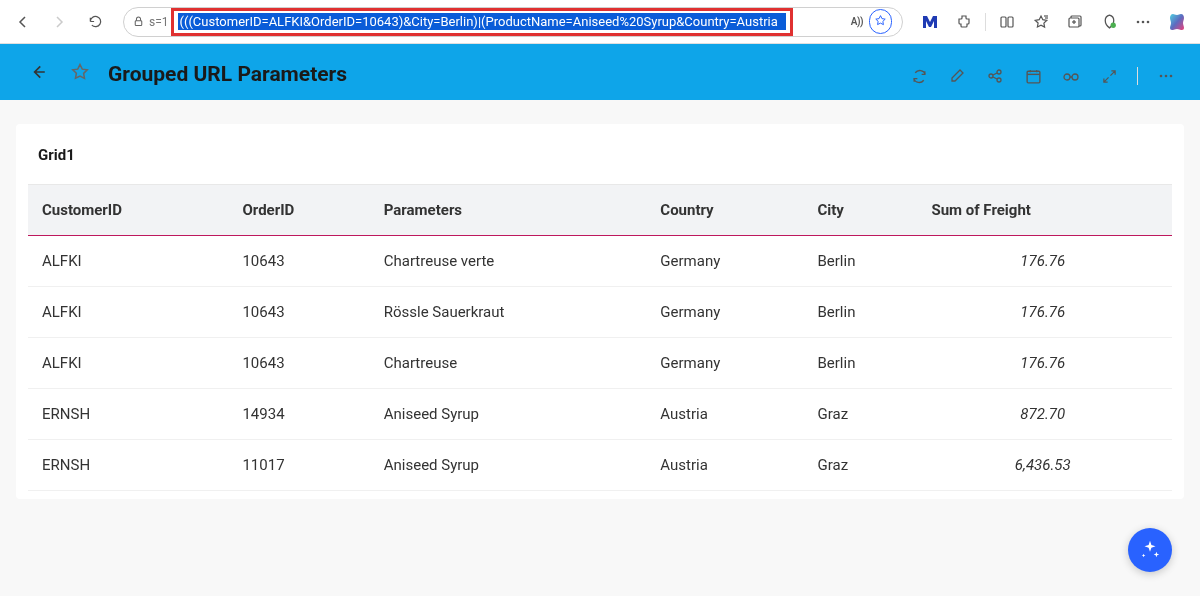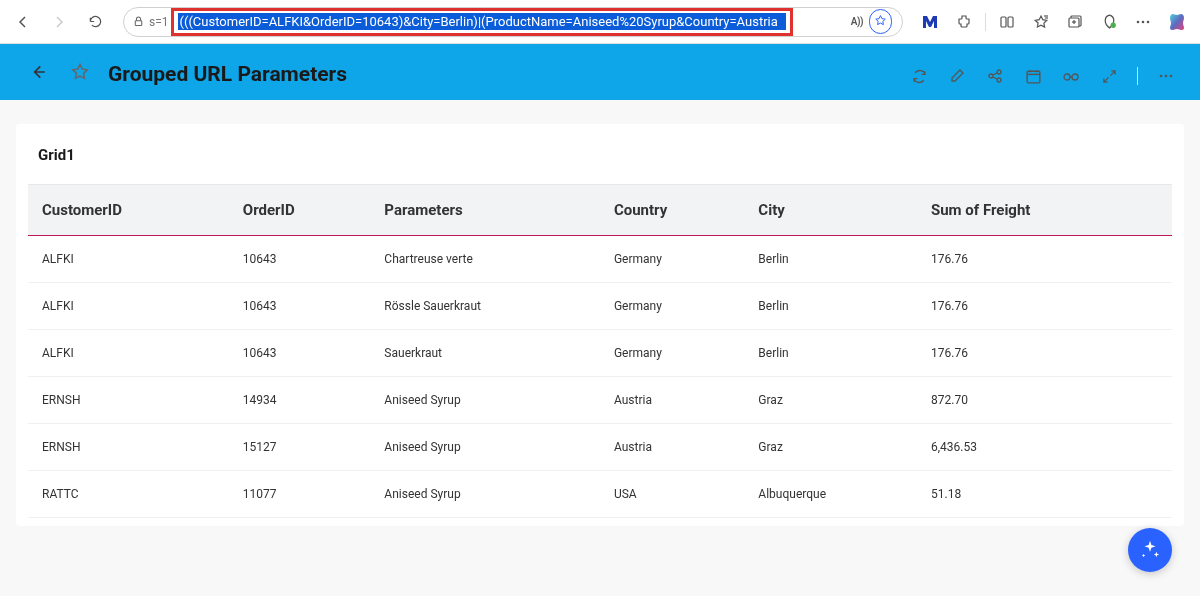--- a/index.html
+++ b/index.html
@@ -158,27 +158,28 @@
       color: #333;
       border-top: 1px solid #e8e8e8;
       border-bottom: 1px solid #be185d;
     }
     th:last-child {
       text-align: left;
       padding-right: 18px;
     }
     td {
       padding: 16px 10px;
-      font-size: 12px;
+      font-size: 15px;
       color: #333;
       border-bottom: 1px solid #f0f0f0;
     }
     td:last-child {
-      text-align: left;
+      text-align: center;
       padding-right: 18px;
+      font-style: italic;
     }
     th:first-child, td:first-child {
       padding-left: 14px;
     }
     .fab {
       position: absolute;
       bottom: 24px;
       right: 28px;
       width: 44px;
       height: 44px;
@@ -399,49 +400,41 @@
             <td>ALFKI</td>
             <td>10643</td>
             <td>Rössle Sauerkraut</td>
             <td>Germany</td>
             <td>Berlin</td>
             <td>176.76</td>
           </tr>
           <tr>
             <td>ALFKI</td>
             <td>10643</td>
-            <td>Sauerkraut</td>
+            <td>Chartreuse</td>
             <td>Germany</td>
             <td>Berlin</td>
             <td>176.76</td>
           </tr>
           <tr>
             <td>ERNSH</td>
             <td>14934</td>
             <td>Aniseed Syrup</td>
             <td>Austria</td>
             <td>Graz</td>
             <td>872.70</td>
           </tr>
           <tr>
             <td>ERNSH</td>
-            <td>15127</td>
+            <td>11017</td>
             <td>Aniseed Syrup</td>
             <td>Austria</td>
             <td>Graz</td>
             <td>6,436.53</td>
           </tr>
-          <tr>
-            <td>RATTC</td>
-            <td>11077</td>
-            <td>Aniseed Syrup</td>
-            <td>USA</td>
-            <td>Albuquerque</td>
-            <td>51.18</td>
-          </tr>
         </tbody>
     </table>
   </div>
 </div>
 
 <div class="fab">
   <svg width="22" height="22" viewBox="0 0 24 24" fill="#fff">
       <path d="M12 2l1.5 4.5L18 8l-4.5 1.5L12 14l-1.5-4.5L6 8l4.5-1.5zM19 14l.8 2.2 2.2.8-2.2.8L19 20l-.8-2.2-2.2-.8 2.2-.8zM5 16l.6 1.4 1.4.6-1.4.6L5 20l-.6-1.4L3 18l1.4-.6z"></path>
     </svg>
 </div>

